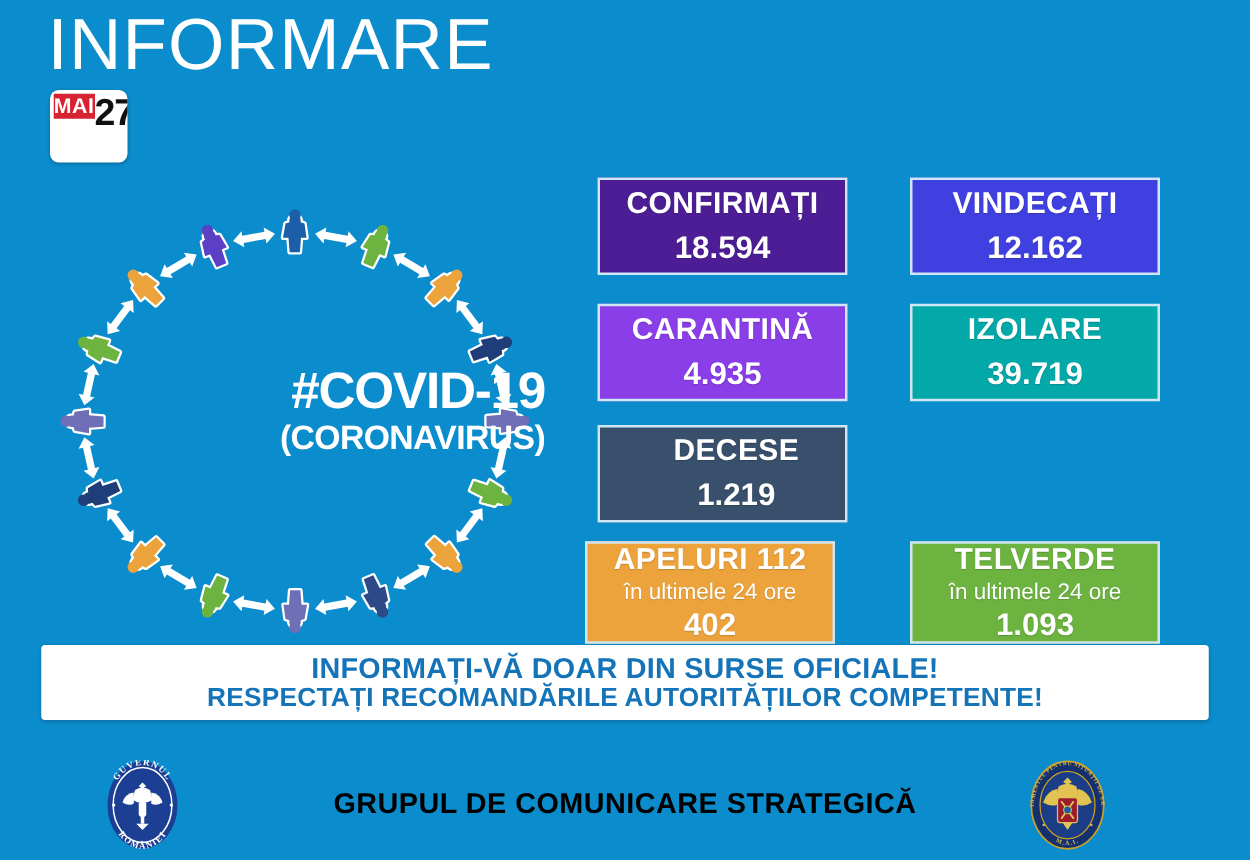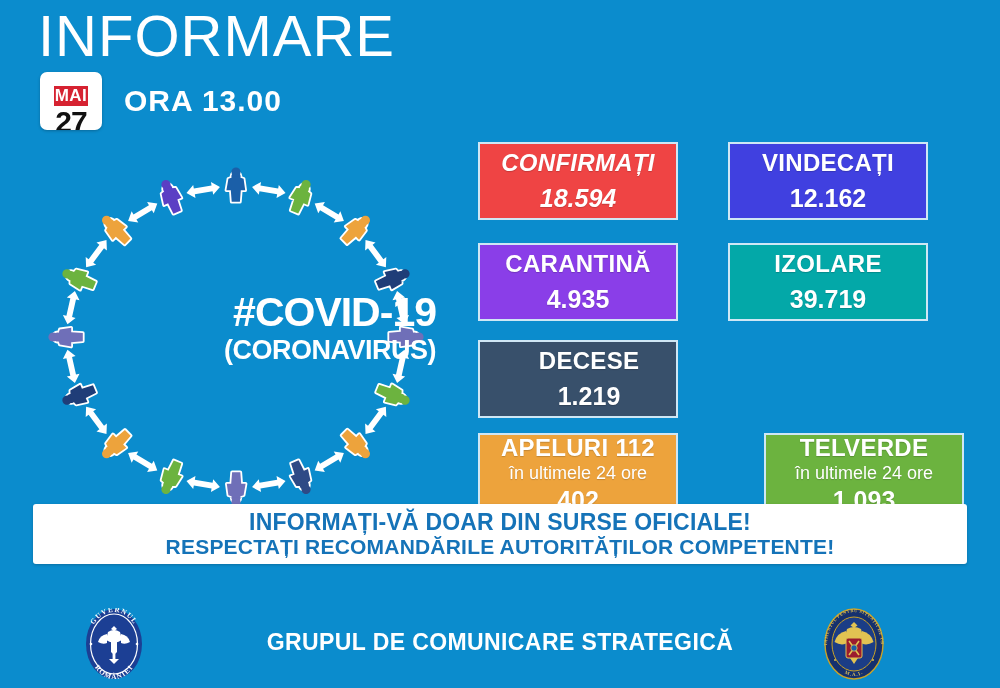--- a/index.html
+++ b/index.html
@@ -32,22 +32,22 @@
     align-items: center;
     gap: 22px;
   }
   #calendar-icon {
     width: 62px; height: 58px;
     background: #ffffff;
     border-radius: 7px;
     box-shadow: 0 1px 3px rgba(0,0,0,.25);
     overflow: hidden;
     display: flex;
-    flex-direction: column;
-    padding: 14px;
+    flex-direction: row;
+    padding: 3px;
   }
   #calendar-month {
     background: #d62231;
     color: #ffffff;
     font-size: 17px;
     font-weight: bold;
     text-align: center;
     line-height: 20px;
     height: 20px;
     letter-spacing: .5px;
@@ -111,33 +111,33 @@
     text-shadow: 0 1px 1px rgba(0,0,0,.18);
   }
   .stat-value {
     font-size: 25px;
     font-weight: bold;
     margin-top: 7px;
     text-shadow: 0 1px 1px rgba(0,0,0,.18);
   }
   .stat-box.compact .stat-value { margin-top: 2px; }
 
-  #box-confirmati { left: 478px; top: 142px; height: 78px; background: #ef4444; font-style: italic; }
+  #box-confirmati { left: 478px; top: 142px; height: 78px; background: #4c1d95; }
   #box-vindecati  { left: 728px; top: 142px; height: 78px; background: #4040e0; }
   #box-carantina  { left: 478px; top: 243px; height: 78px; background: #8a3ee8; }
   #box-izolare    { left: 728px; top: 243px; height: 78px; background: #03a8a8; }
   #box-decese     { left: 478px; top: 340px; height: 78px; background: #38506b; padding-left: 22px; }
   #box-teste      { left: 728px; top: 340px; height: 78px; background: #0c579e; }
-  #box-apeluri    { left: 478px; top: 433px; height: 82px; background: #eda33c; }
-  #box-telverde   { left: 728px; top: 433px; height: 82px; background: #6cb33f; margin-left: 36px; }
+  #box-apeluri    { left: 468px; top: 433px; height: 82px; background: #eda33c; }
+  #box-telverde   { left: 728px; top: 433px; height: 82px; background: #6cb33f; }
 
   
   #banner {
     position: absolute;
-    left: 33px; top: 504px;
+    left: 33px; top: 516px;
     width: 934px; height: 60px;
     background: #ffffff;
     border-radius: 3px;
     display: flex;
     flex-direction: column;
     align-items: center;
     justify-content: center;
     box-shadow: 0 1px 3px rgba(0,0,0,.2);
   }
   #banner .line1 {
@@ -163,21 +163,21 @@
     display: flex;
     align-items: center;
   }
   #footer-text {
     position: absolute;
     left: 0; top: 0;
     width: 1000px; height: 92px;
     display: flex;
     align-items: center;
     justify-content: center;
-    color: #ffffff;
+    color: #000000;
     font-size: 23px;
     font-weight: bold;
     letter-spacing: .4px;
   }
   .logo {
     position: absolute;
     top: 12px;
     width: 72px; height: 72px;
   }
   #logo-guvern { left: 78px; }
@@ -189,21 +189,20 @@
 
 <div id="page">
 
   <div id="title">INFORMARE</div>
 
   <div id="date-row">
     <div id="calendar-icon">
       <div id="calendar-month">MAI</div>
       <div id="calendar-day">27</div>
     </div>
-    <div id="hour-text">ORA 13.00</div>
   </div>
 
   <div id="covid-circle">
     <svg viewBox="0 0 400 350" xmlns="http://www.w3.org/2000/svg" aria-hidden="true">
       <g id="people-ring">
           <g transform="translate(200.0,25.0) rotate(0.0)">
             <path d="M0,-15 a4.6,4.6 0 1,1 -0.01,0 Z M-7.6,-8.2 q7.6,-3.4 15.2,0 l1.6,11.4 -4.4,0 -0.9,11.6 -8.2,0 -0.9,-11.6 -4.4,0 Z" fill="#ffffff" stroke="#ffffff" stroke-width="3.6" stroke-linejoin="round"></path>
             <path d="M0,-15 a4.6,4.6 0 1,1 -0.01,0 Z M-7.6,-8.2 q7.6,-3.4 15.2,0 l1.6,11.4 -4.4,0 -0.9,11.6 -8.2,0 -0.9,-11.6 -4.4,0 Z" fill="#1b5fa8"></path>
             <circle cx="0" cy="-15" r="4.6" fill="#1b5fa8"></circle>
           </g>

